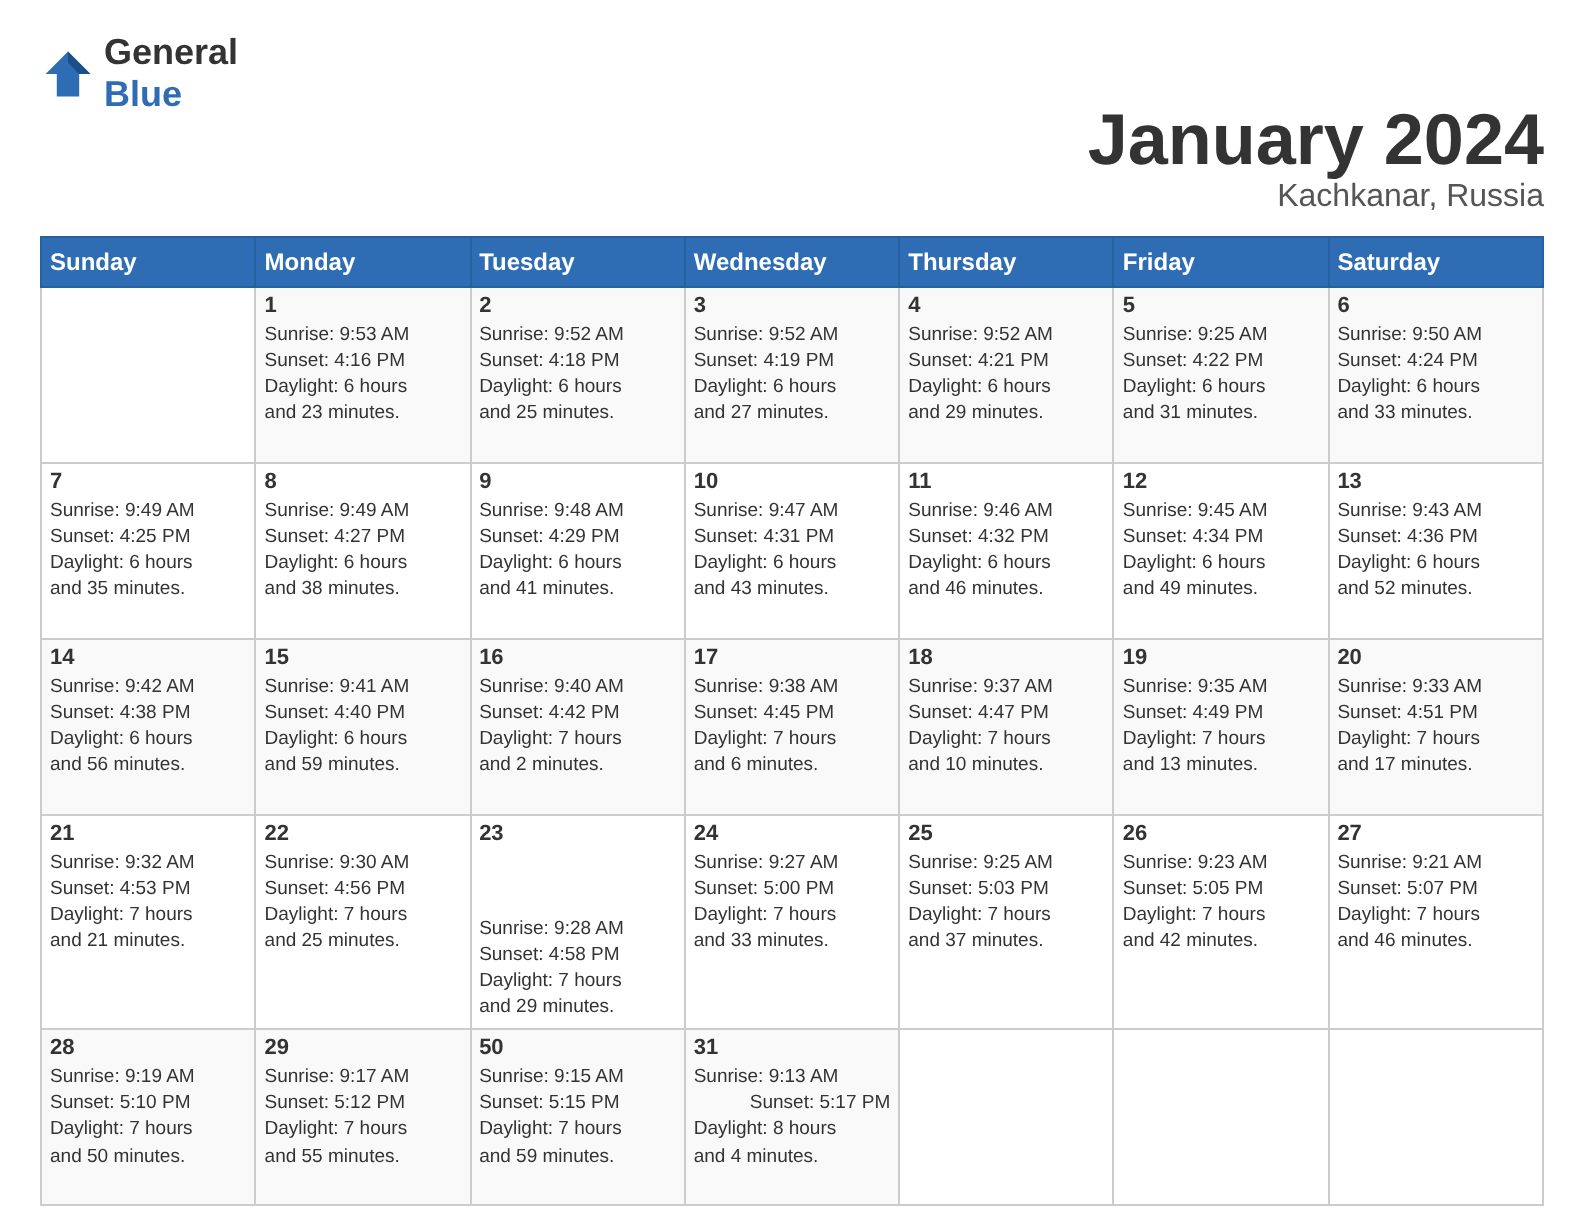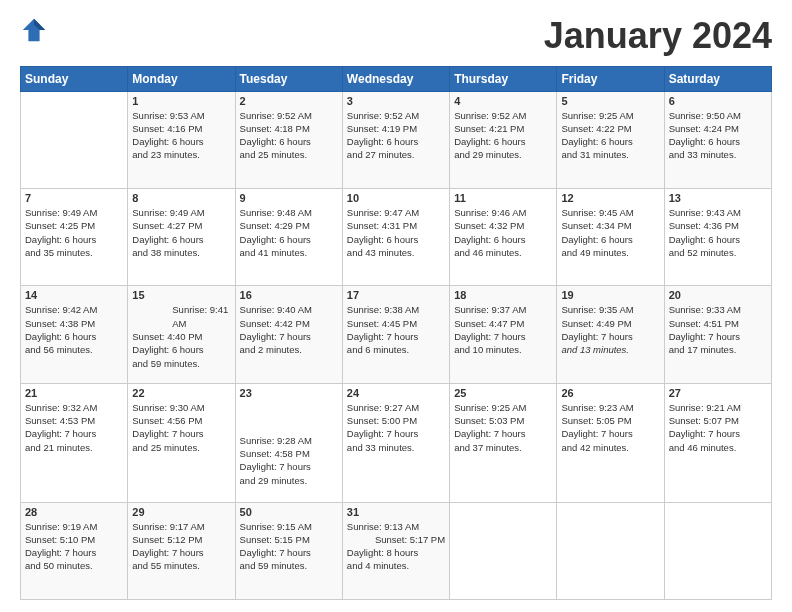--- a/index.html
+++ b/index.html
@@ -37,20 +37,21 @@
       font-size: 18px;
       font-weight: bold;
       color: #2e6db4;
     }
     .logo-icon {
       width: 28px;
       height: 28px;
     }
     .title-block {
       text-align: right;
+      margin-top: 34px;
     }
     .month-title {
       font-size: 36px;
       font-weight: bold;
       color: #333;
       line-height: 1.1;
     }
     .subtitle {
       font-size: 16px;
       color: #555;
@@ -105,23 +106,28 @@
 </head>
 <body>
 
 <div class="page">
   <div class="header">
     <div class="logo">
       <svg class="logo-icon" viewBox="0 0 40 40">
         <polygon points="20,4 36,20 28,20 28,36 12,36 12,20 4,20" fill="#2e6db4"></polygon>
         <polygon points="20,4 36,20 28,20 20,12" fill="#1a4f8a"></polygon>
       </svg>
+      <div>
+        <span class="logo-text-general">General</span><br>
+        <span class="logo-text-blue">Blue</span>
+      </div>
     </div>
     <div class="title-block">
       <div class="month-title">January 2024</div>
+      <div class="subtitle">Kachkanar, Russia</div>
     </div>
   </div>
 
   <table class="calendar">
     <thead>
       <tr>
       <th>Sunday</th>
           <th>Monday</th>
           <th>Tuesday</th>
           <th>Wednesday</th>
@@ -259,21 +265,21 @@
             <div class="cell-text">
               <span style="display: block;">Sunrise: 9:42 AM</span>
               <span style="display: block;">Sunset: 4:38 PM</span>
               <span style="display: block;">Daylight: 6 hours</span>
               <span style="display: block;">and 56 minutes.</span>
             </div>
           </td>
           <td>
             <span class="day-number">15</span>
             <div class="cell-text">
-              <span style="display: block; margin-left: 40px;">Sunrise: 9:41 AM</span>
+              <span style="display: block;">Sunrise: 9:41 AM</span>
               <span style="display: block;">Sunset: 4:40 PM</span>
               <span style="display: block;">Daylight: 6 hours</span>
               <span style="display: block;">and 59 minutes.</span>
             </div>
           </td>
           <td>
             <span class="day-number">16</span>
             <div class="cell-text">
               <span style="display: block;">Sunrise: 9:40 AM</span>
               <span style="display: block;">Sunset: 4:42 PM</span>
@@ -298,21 +304,21 @@
               <span style="display: block;">Daylight: 7 hours</span>
               <span style="display: block;">and 10 minutes.</span>
             </div>
           </td>
           <td>
             <span class="day-number">19</span>
             <div class="cell-text">
               <span style="display: block;">Sunrise: 9:35 AM</span>
               <span style="display: block;">Sunset: 4:49 PM</span>
               <span style="display: block;">Daylight: 7 hours</span>
-              <span style="display: block; font-style: italic;">and 13 minutes.</span>
+              <span style="display: block;">and 13 minutes.</span>
             </div>
           </td>
           <td>
             <span class="day-number">20</span>
             <div class="cell-text">
               <span style="display: block;">Sunrise: 9:33 AM</span>
               <span style="display: block;">Sunset: 4:51 PM</span>
               <span style="display: block;">Daylight: 7 hours</span>
               <span style="display: block;">and 17 minutes.</span>
             </div>

